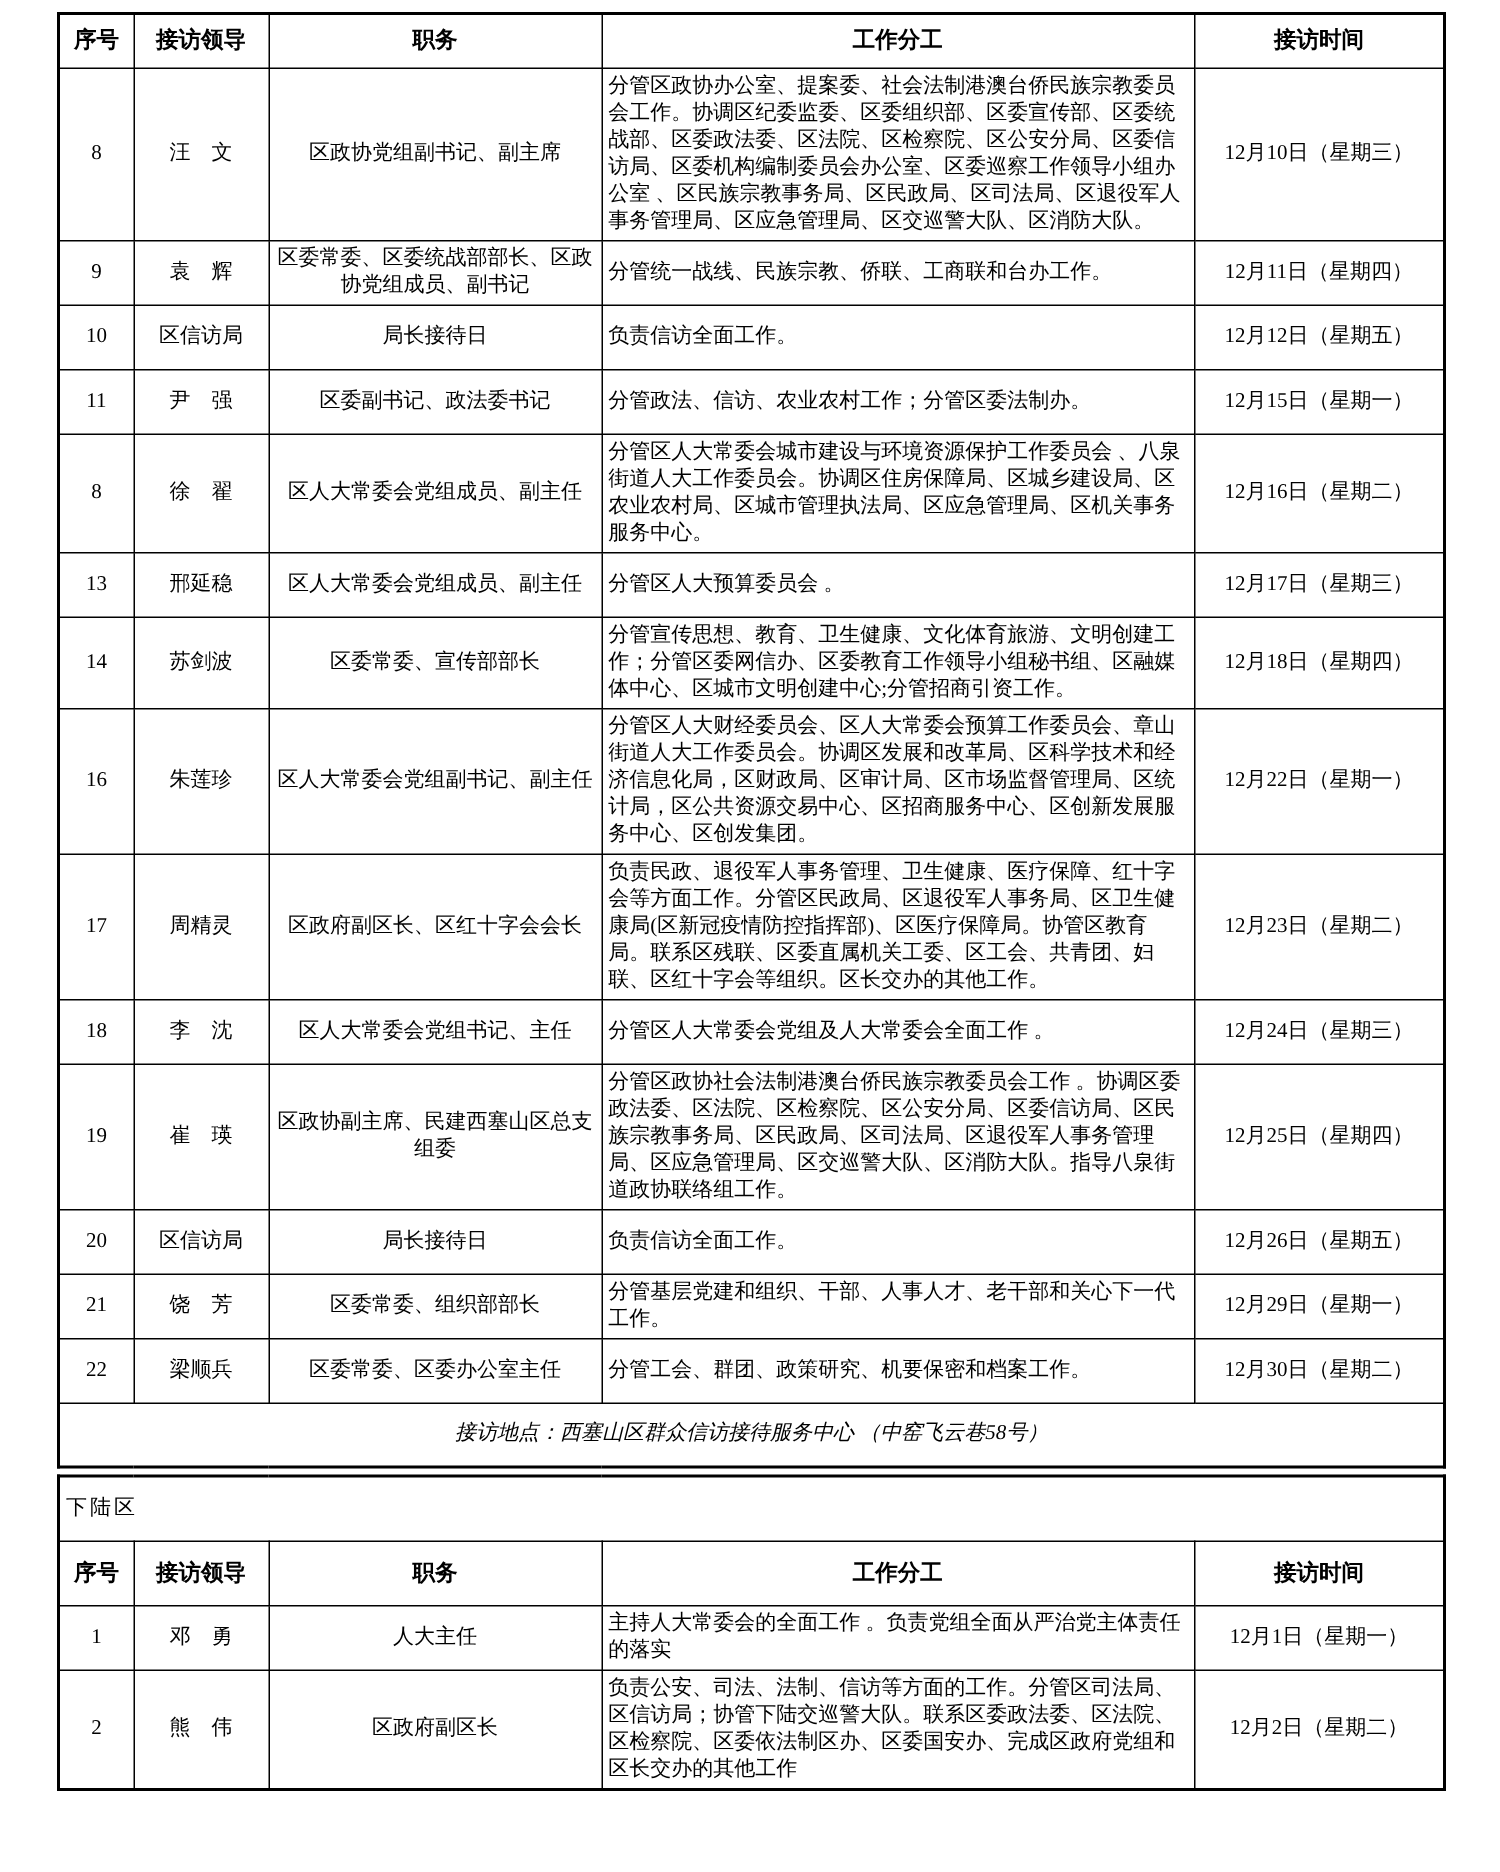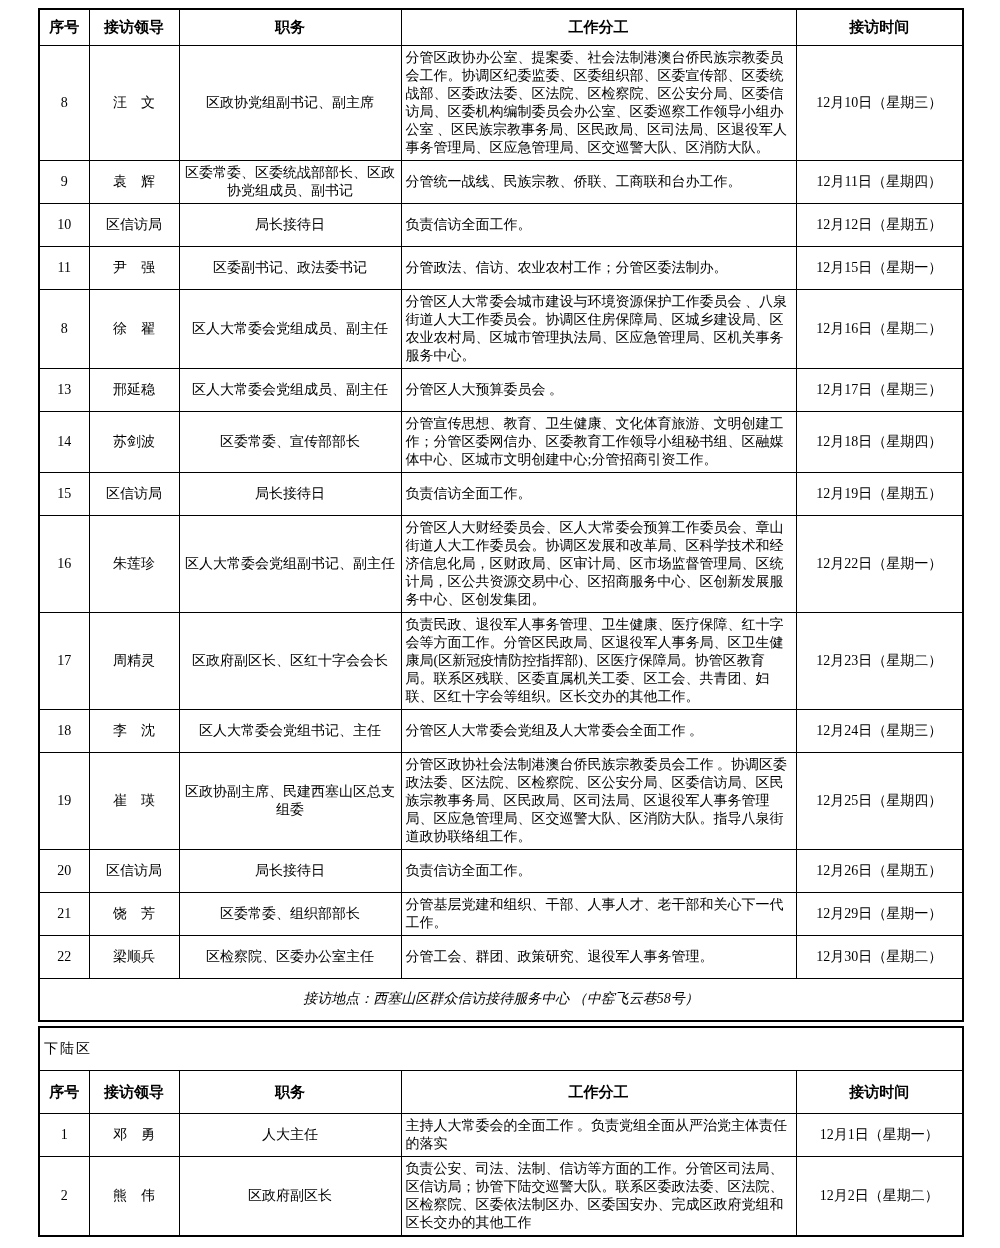--- a/index.html
+++ b/index.html
@@ -130,27 +130,20 @@
             <td class="cell-time">12月17日（星期三）</td>
           </tr>
           <tr>
             <td class="cell-no">14</td>
             <td class="cell-leader">苏剑波</td>
             <td class="cell-position">区委常委、宣传部部长</td>
             <td class="cell-duty">分管宣传思想、教育、卫生健康、文化体育旅游、文明创建工作；分管区委网信办、区委教育工作领导小组秘书组、区融媒体中心、区城市文明创建中心;分管招商引资工作。</td>
             <td class="cell-time">12月18日（星期四）</td>
           </tr>
           <tr>
-            <td class="cell-no">15</td>
-            <td class="cell-leader">区信访局</td>
-            <td class="cell-position">局长接待日</td>
-            <td class="cell-duty">负责信访全面工作。</td>
-            <td class="cell-time">12月19日（星期五）</td>
-          </tr>
-          <tr>
             <td class="cell-no">16</td>
             <td class="cell-leader">朱莲珍</td>
             <td class="cell-position">区人大常委会党组副书记、副主任</td>
             <td class="cell-duty">分管区人大财经委员会、区人大常委会预算工作委员会、章山街道人大工作委员会。协调区发展和改革局、区科学技术和经济信息化局，区财政局、区审计局、区市场监督管理局、区统计局，区公共资源交易中心、区招商服务中心、区创新发展服务中心、区创发集团。</td>
             <td class="cell-time">12月22日（星期一）</td>
           </tr>
           <tr>
             <td class="cell-no">17</td>
             <td class="cell-leader">周精灵</td>
             <td class="cell-position">区政府副区长、区红十字会会长</td>
@@ -181,22 +174,22 @@
           <tr>
             <td class="cell-no">21</td>
             <td class="cell-leader">饶　芳</td>
             <td class="cell-position">区委常委、组织部部长</td>
             <td class="cell-duty">分管基层党建和组织、干部、人事人才、老干部和关心下一代工作。</td>
             <td class="cell-time">12月29日（星期一）</td>
           </tr>
           <tr>
             <td class="cell-no">22</td>
             <td class="cell-leader">梁顺兵</td>
-            <td class="cell-position">区检察院、区委办公室主任</td>
-            <td class="cell-duty">分管工会、群团、政策研究、退役军人事务管理。</td>
+            <td class="cell-position">区委常委、区委办公室主任</td>
+            <td class="cell-duty">分管工会、群团、政策研究、机要保密和档案工作。</td>
             <td class="cell-time">12月30日（星期二）</td>
           </tr>
         </tbody>
       <tbody>
         <tr>
           <td class="footer-cell" colspan="5">接访地点：西塞山区群众信访接待服务中心 （中窑飞云巷58号）</td>
         </tr>
       </tbody>
     </table>
 

